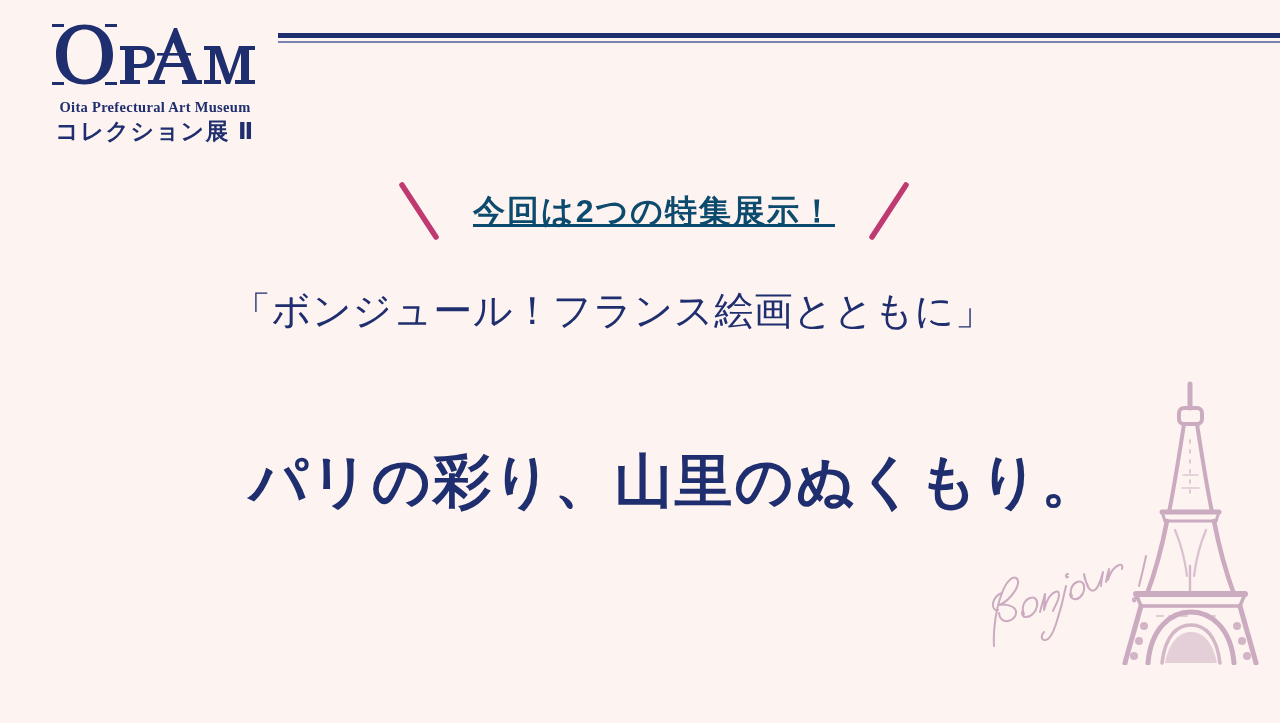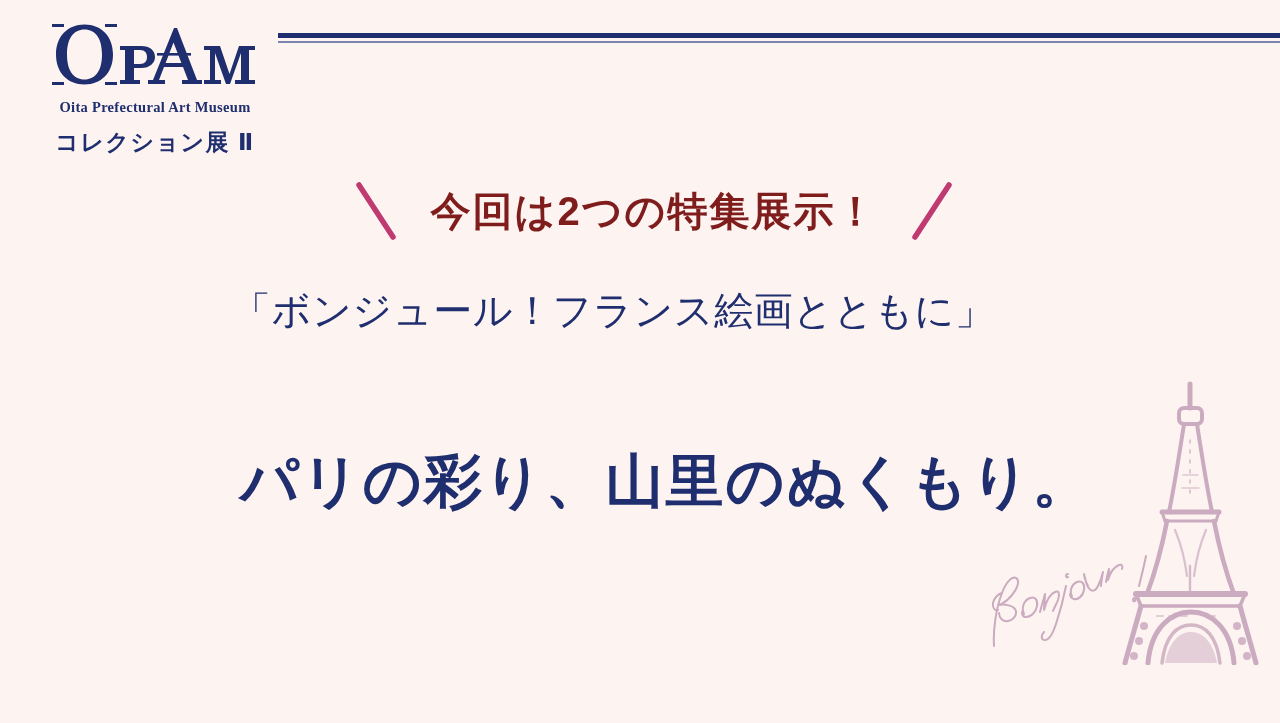--- a/index.html
+++ b/index.html
@@ -64,21 +64,21 @@
     margin-top: 5px;
     font-family: "Liberation Serif", "DejaVu Serif", serif;
     font-weight: bold;
     font-size: 14.5px;
     letter-spacing: 0.3px;
     color: #1f2e6e;
     white-space: nowrap;
   }
   .logo-series {
     display: block;
-    margin-top: 11px;
+    margin-top: 0;
     font-size: 23px;
     font-weight: bold;
     letter-spacing: 1.5px;
     color: #1f2e6e;
     white-space: nowrap;
   }
 
   
   .headline-row {
     position: absolute;
@@ -90,48 +90,49 @@
     align-items: center;
     justify-content: center;
   }
   .slash {
     width: 56px;
     height: 66px;
     flex: 0 0 auto;
   }
   .headline-text {
     flex: 0 0 auto;
-    font-size: 40px;
-    font-weight: bold;
-    color: #7f1d1d;
+    font-size: 32px;
+    font-weight: bold;
+    color: #0c4a6e;
     letter-spacing: 2px;
     white-space: nowrap;
     padding: 0 26px;
     line-height: 1;
+    text-decoration: underline;
   }
 
   
   .titles {
     position: absolute;
     left: 232px;
     top: 283px;
   }
   .title-line {
     font-size: 39px;
     font-weight: normal;
     color: #1f2e6e;
     letter-spacing: 0.5px;
     line-height: 1.45;
     white-space: nowrap;
   }
 
   
   .catch {
     position: absolute;
-    left: 240px;
+    left: 249px;
     top: 448px;
     font-size: 58px;
     font-weight: bold;
     color: #1f2e6e;
     letter-spacing: 2px;
     line-height: 1.15;
     white-space: nowrap;
   }
 
   

